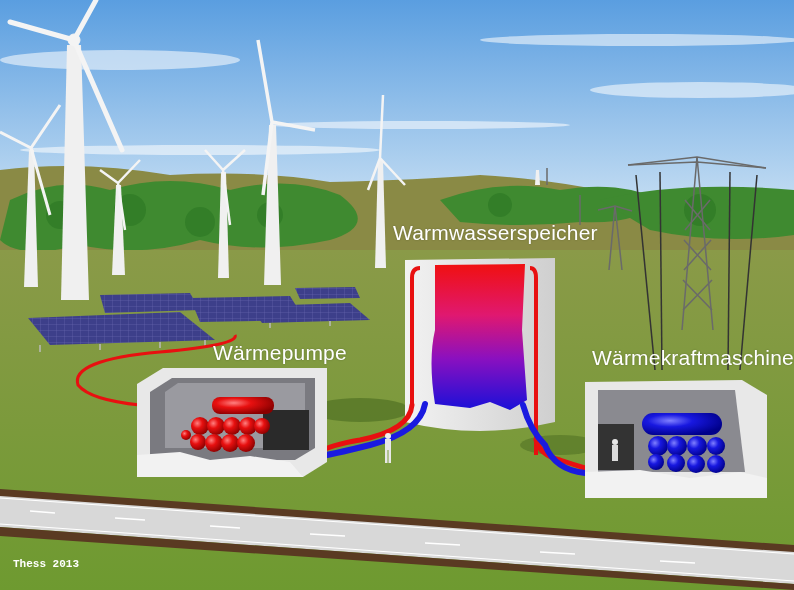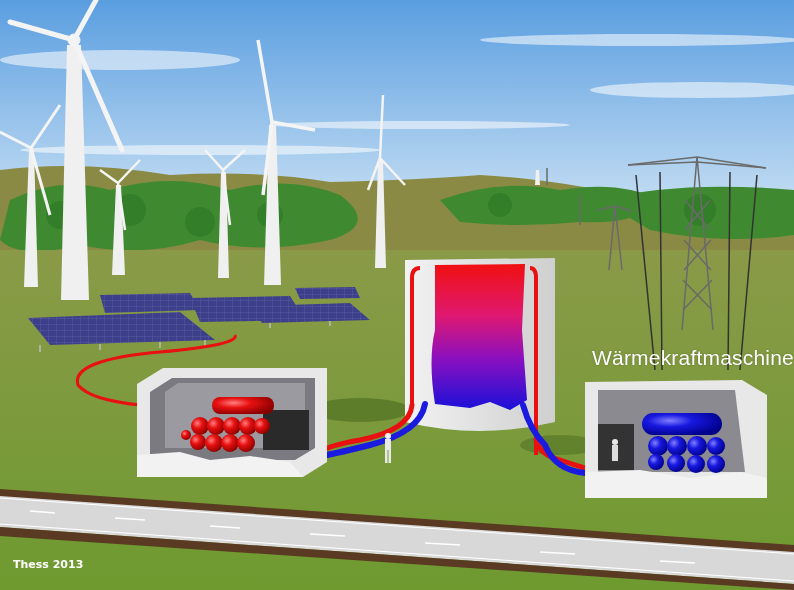--- a/index.html
+++ b/index.html
@@ -206,15 +206,17 @@
   </g>
 
   <g>
     <circle cx="388" cy="436" r="3" fill="#f0f0f0"></circle>
     <rect x="385" y="439" width="6" height="11" fill="#e8e8e8"></rect>
     <rect x="385" y="450" width="2.5" height="13" fill="#e8e8e8"></rect>
     <rect x="388.5" y="450" width="2.5" height="13" fill="#e8e8e8"></rect>
   </g>
 </svg>
 
+<div class="label" style="left:393px;top:221px;">Warmwasserspeicher</div>
+<div class="label" style="left:213px;top:341px;">Wärmepumpe</div>
 <div class="label" style="left:562px;top:346px;margin-left:30px;">Wärmekraftmaschine</div>
-<div class="credit" style="left:13px;top:558px;">Thess 2013</div>
+<div class="credit" style="left:13px;top:558px;font-family:Liberation Mono, monospace;">Thess 2013</div>
 </div>
 
 </body></html>

